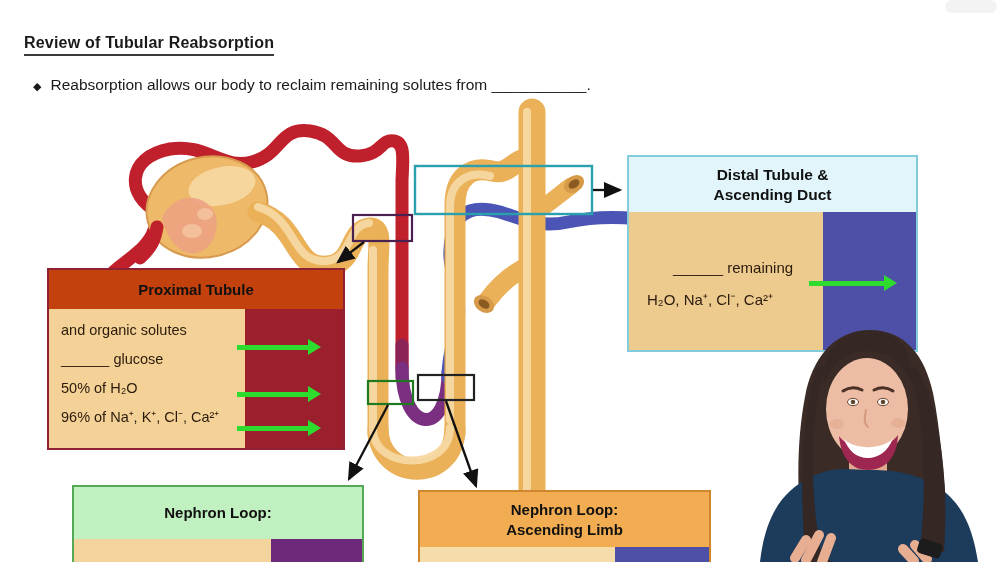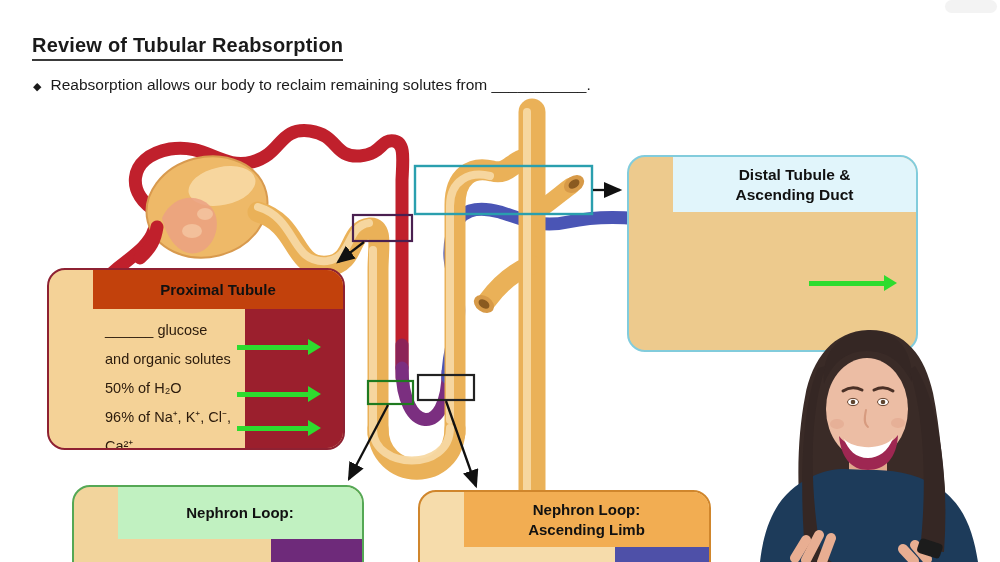--- a/index.html
+++ b/index.html
@@ -2,28 +2,28 @@
 <html><head>
 <meta charset="utf-8">
 <style>
   html,body{margin:0;padding:0;background:#888;}
   #stage{position:relative;width:1000px;height:562px;background:#ffffff;overflow:hidden;
          font-family:"Liberation Sans",sans-serif;color:#1a1a1a;}
   
   .top-tab{position:absolute;left:945px;top:0;width:52px;height:13px;background:#f3f3f3;
            border-radius:8px;}
   
-  .title{position:absolute;left:32px;top:34px;font-size:20px;font-weight:bold;
+  .title{position:absolute;left:24px;top:34px;font-size:16px;font-weight:bold;
          border-bottom:2px solid #3a3a3a;padding-bottom:2px;letter-spacing:.2px;}
   .bullet-row{position:absolute;left:33px;top:76px;font-size:15.5px;display:flex;align-items:center;gap:9px;}
   .bullet-marker{font-size:11px;position:relative;top:1px;}
   
   #diagram{position:absolute;left:0;top:0;z-index:1;}
   
-  .lbox{position:absolute;z-index:2;border-radius:18px;overflow:hidden;box-sizing:border-box;padding-left:44px;}
+  .lbox{position:absolute;z-index:2;border-radius:0;overflow:hidden;box-sizing:border-box;}
   .lbox .hd{font-weight:bold;text-align:center;font-size:15px;line-height:1.28;
             display:flex;flex-direction:column;justify-content:center;color:#111;}
   .lbox .bd{display:flex;}
   .lbox .bd .txt{flex:1;font-size:14.5px;color:#2b1b0c;}
   
   #box-proximal{left:47px;top:268px;width:298px;height:182px;border:2.5px solid #8e2132;background:#f4d297;}
   #box-proximal .hd{height:39px;background:#c2410c;}
   #box-proximal .bd{height:141px;}
   #box-proximal .txt{padding:7px 0 0 12px;line-height:29px;}
   #box-proximal .panel{width:98px;background:#9b1f2d;}
@@ -128,36 +128,43 @@
       <path d="M 446 401 L 476 486" marker-end="url(#ah)"></path>
     </g>
   </svg>
 
   <div class="lbox" id="box-proximal">
     <div class="hd">
         <span>Proximal Tubule</span>
       </div>
     <div class="bd">
       <div class="txt">
+        <div>and organic solutes</div>
         <div>______ glucose</div>
-        <div>and organic solutes</div>
         <div>50% of H₂O</div>
         <div>96% of Na⁺, K⁺, Cl⁻, Ca²⁺</div>
       </div>
       <div class="panel"></div>
     </div>
     <div class="garrow pa1"></div>
     <div class="garrow pa2"></div>
     <div class="garrow pa3"></div>
   </div>
 
   <div class="lbox" id="box-distal">
     <div class="hd">
       <span>Distal Tubule &amp;</span>
       <span>Ascending Duct</span>
+    </div>
+    <div class="bd">
+      <div class="txt">
+        <div class="l0">______ remaining</div>
+        <div>H₂O, Na⁺, Cl⁻, Ca²⁺</div>
+      </div>
+      <div class="panel"></div>
     </div>
     <div class="garrow"></div>
   </div>
 
   <div class="lbox" id="box-desc">
     <div class="hd">
       <span>Nephron Loop:</span>
     </div>
     <div class="bd">
       <div class="txt"></div>

